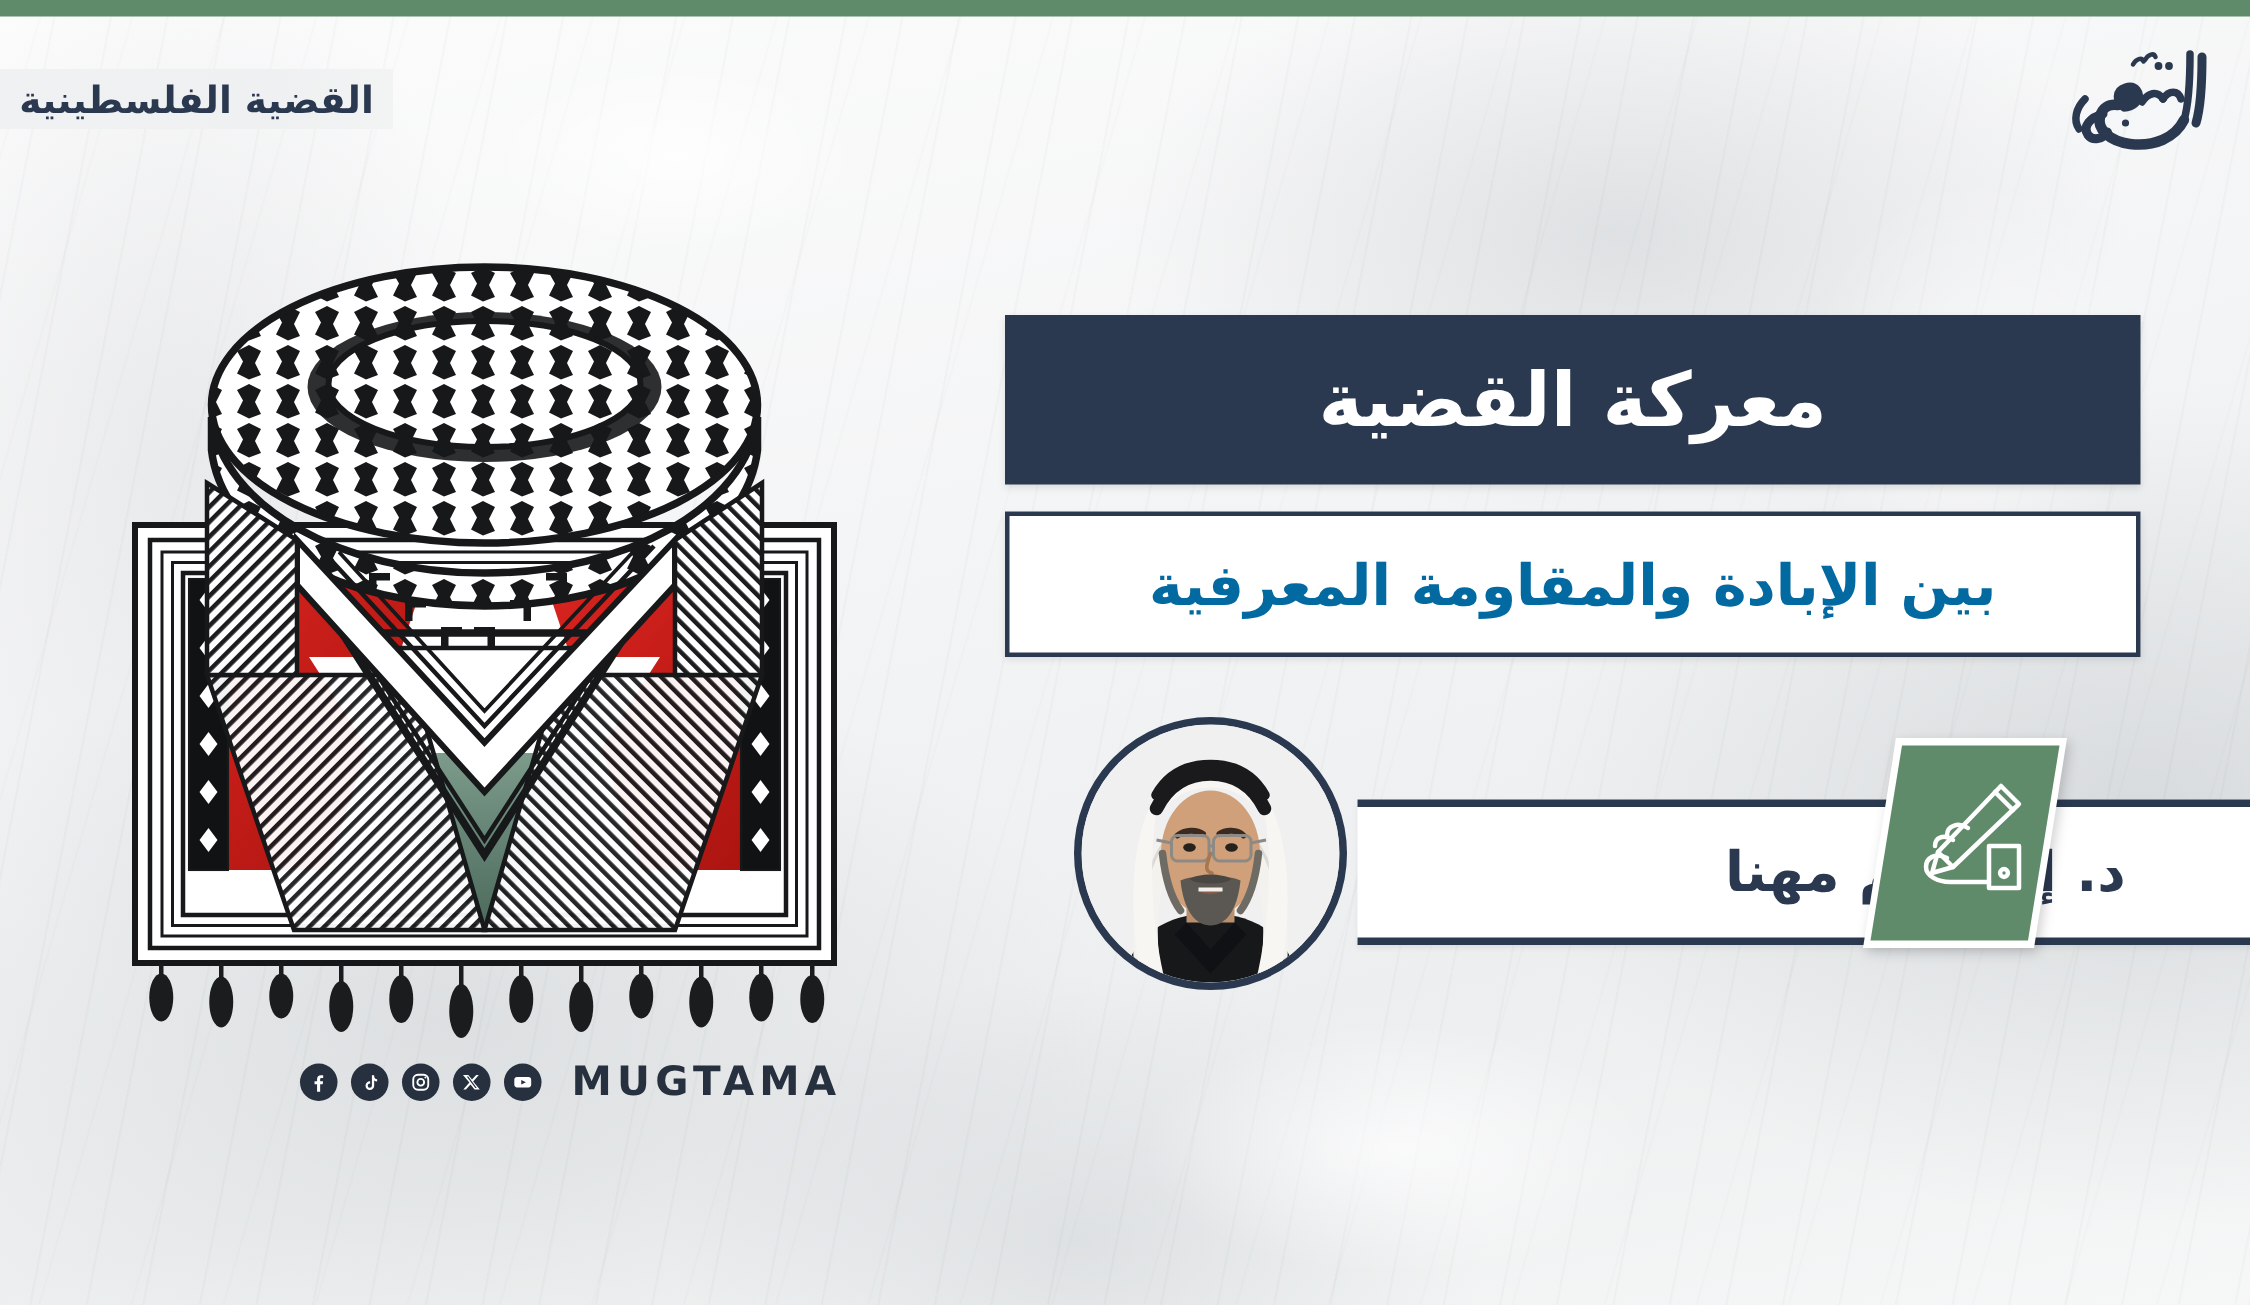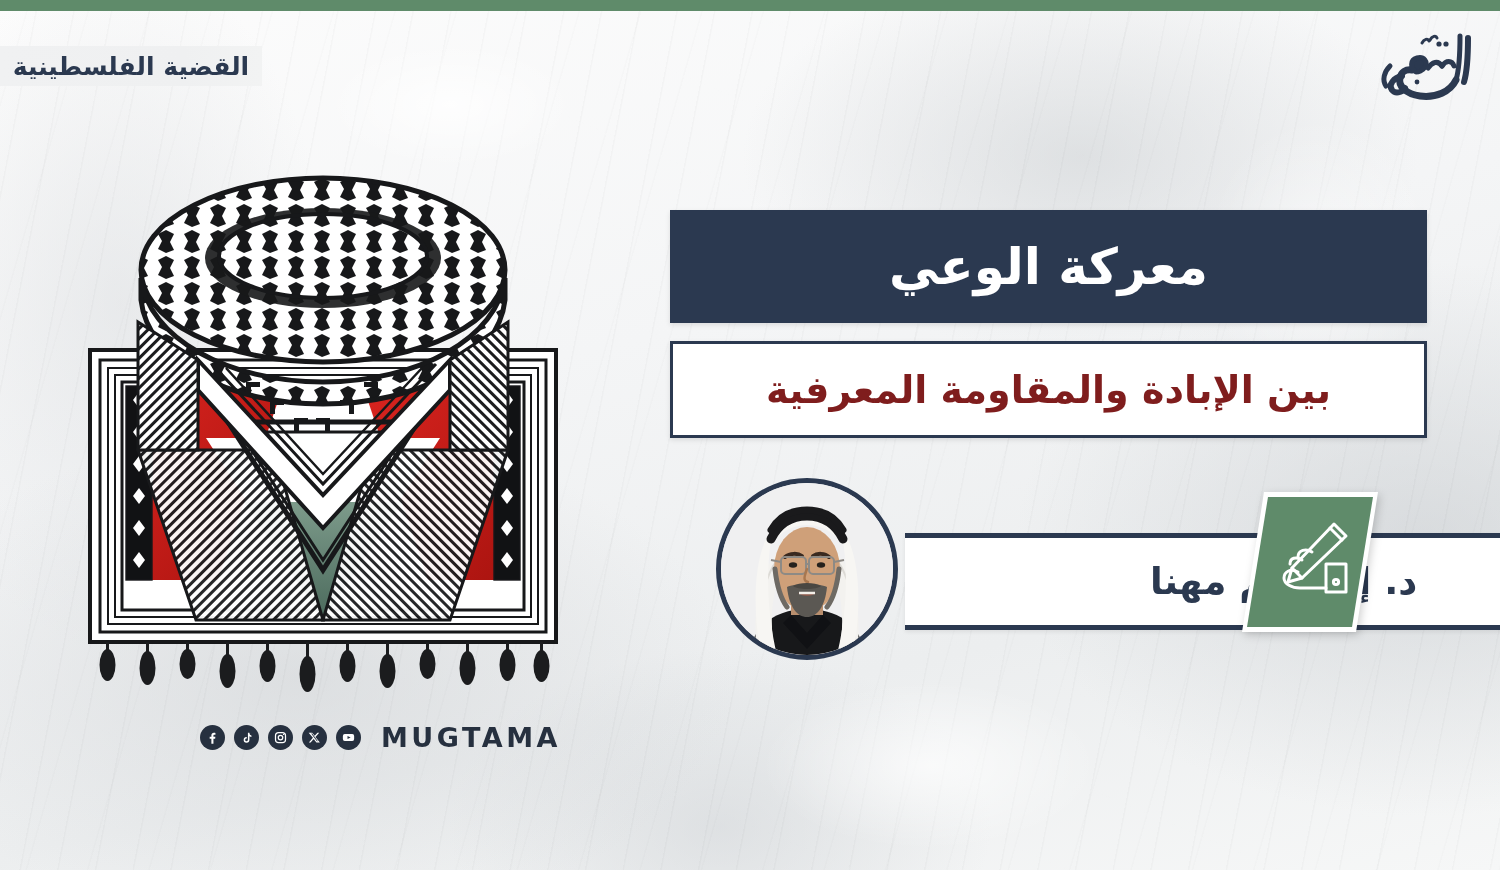--- a/index.html
+++ b/index.html
@@ -63,21 +63,21 @@
   }
 
   
   .keffiyeh-wrap {
     position: absolute; left: 78px; top: 150px; width: 490px; height: 545px;
   }
 
   
   .social-row {
     position: absolute; left: 200px; top: 706px;
-    display: flex; align-items: center; gap: 9px; margin-top: 16px;
+    display: flex; align-items: center; gap: 9px;
   }
   .soc {
     width: 25px; height: 25px; border-radius: 50%;
     background: #26303f;
     display: flex; align-items: center; justify-content: center;
   }
   .brand-word {
     margin-left: 11px; color: #26303f; font-size: 27px;
     font-weight: bold; letter-spacing: 3.5px;
   }
@@ -97,21 +97,21 @@
 
   .subtitle-bar {
     position: absolute; left: 670px; top: 341px;
     width: 757px; height: 97px;
     background: #ffffff;
     border: 3px solid #2b3950;
     display: flex; align-items: center; justify-content: center;
     box-shadow: 0 2px 5px rgba(0,0,0,0.10);
   }
   .subtitle-bar span {
-    color: #7f1d1d; font-size: 38px; font-weight: bold;
+    color: #0369a1; font-size: 38px; font-weight: bold;
     direction: rtl; line-height: 1;
   }
 
   
   .author-row { position: absolute; left: 700px; top: 468px; width: 760px; height: 225px; }
 
   .name-bar {
     position: absolute; left: 205px; top: 65px;
     width: 1065px; height: 97px;
     background: #ffffff;
@@ -343,21 +343,21 @@
     <span class="soc">
       <svg width="15" height="15" viewBox="0 0 24 24" aria-hidden="true">
         <rect x="3" y="6.5" width="18" height="11" rx="3" fill="#ffffff"></rect>
         <path d="M10.4 9.6l5 2.4-5 2.4z" fill="#26303f"></path>
       </svg>
     </span>
     <span class="brand-word">MUGTAMA</span>
   </div>
 
   <div class="title-bar">
-    <span>معركة الوعي</span>
+    <span>معركة القضية</span>
   </div>
 
   <div class="subtitle-bar">
     <span>بين الإبادة والمقاومة المعرفية</span>
   </div>
 
   <div class="author-row">
 
     <div class="name-bar">
       <span>د. إبراهيم مهنا</span>

